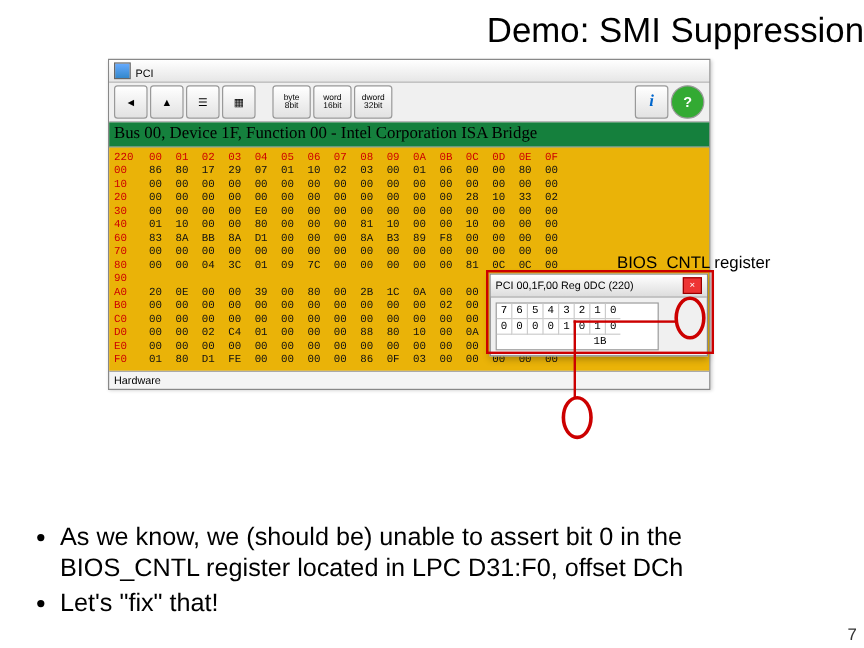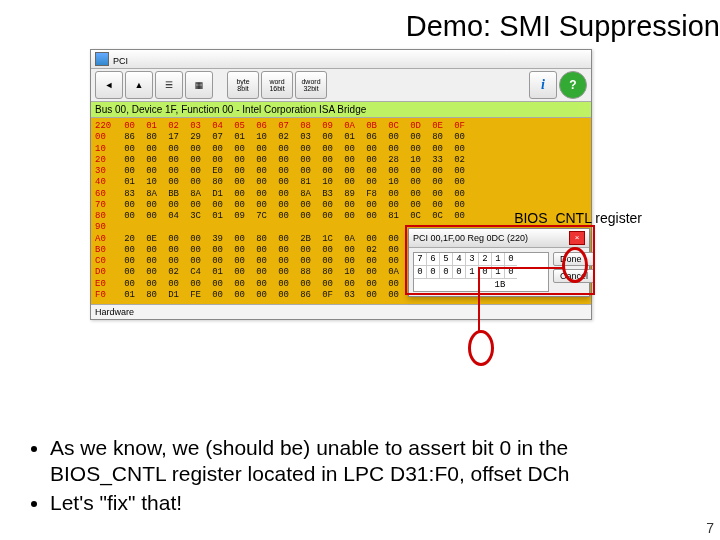--- a/index.html
+++ b/index.html
@@ -53,24 +53,25 @@
     background: linear-gradient(to bottom,#fff,#e2e2e2);
     border-radius: 3px;
     display:flex;align-items:center;justify-content:center;
     font-size: 9px;
   }
   .tb-btn.mode { width: 30px; flex-direction: column; font-size:7px; line-height:1;}
   .tb-btn.info { color: #06c; font-family: serif; font-size:14px; font-style: italic; font-weight: bold;}
   .tb-btn.help { color: #fff; background: #3a3; border-radius:50%; font-weight:bold; font-size:12px;}
   .toolbar .gap { width: 10px; }
   .device-strip {
-    background: #bef264;
+    background: #15803d;
     padding: 2px 4px;
     border-bottom: 1px solid #aaa;
-    font-size: 10px;
+    font-size: 14px;
+    font-family: Liberation Serif, serif;
   }
   .hex-table {
     background: #eab308;
     padding: 3px 4px;
     font-family: 'Courier New', monospace;
     font-size: 9px;
     line-height: 1.25;
   }
   .hex-row { display: flex; gap: 8px; }
   .cell { width: 14px; text-align: right; color: #111;}
@@ -529,24 +530,20 @@
           <div class="bit-cell">0</div>
           <div class="bit-cell">1</div>
           <div class="bit-cell">0</div>
           <div class="bit-cell">1</div>
           <div class="bit-cell">0</div>
         </div>
       <div class="bit-row">
           <div class="bit-cell" style="width:96px">1B</div>
         </div>
     </div>
-    <div class="popup-btns">
-      <div class="popup-btn">Done</div>
-      <div class="popup-btn">Cancel</div>
-    </div>
   </div>
 </div>
 
 <div class="red-box"></div>
 <div class="red-ring ring-src"></div>
 <div class="red-ring ring-dst"></div>
 <div class="connector-vert"></div>
 <div class="connector-horiz"></div>
 
 <div class="bullets">

